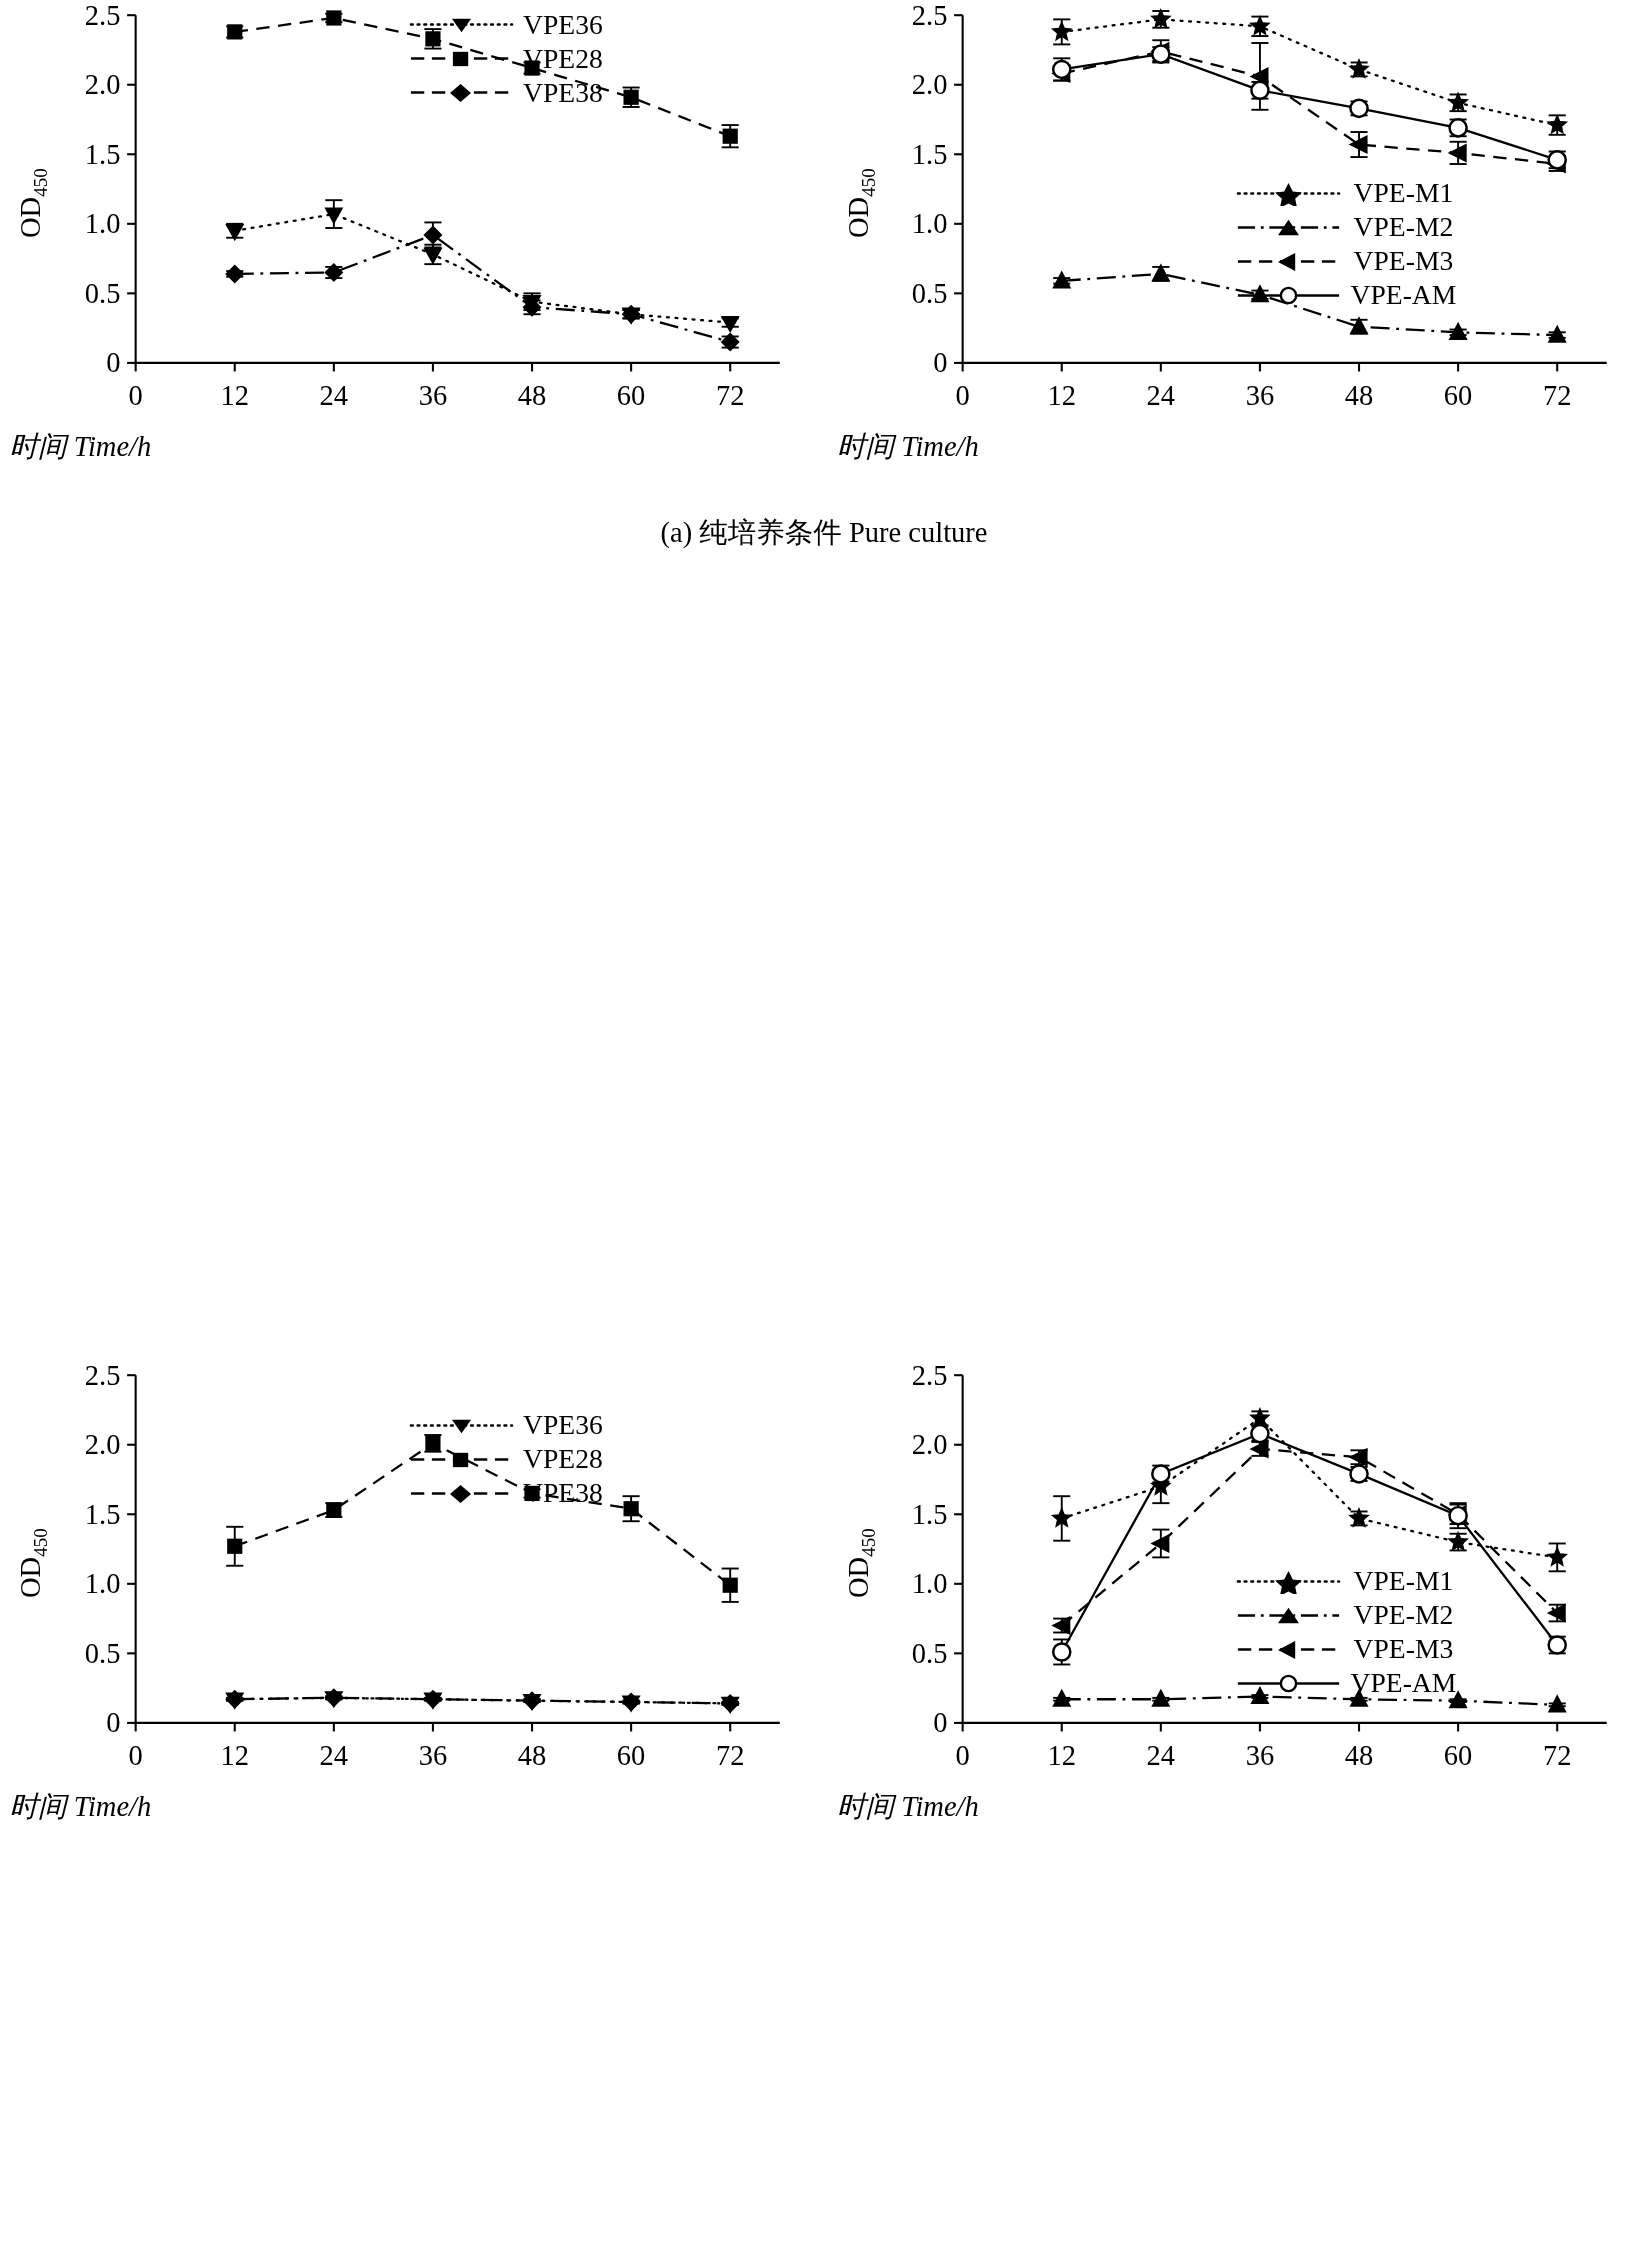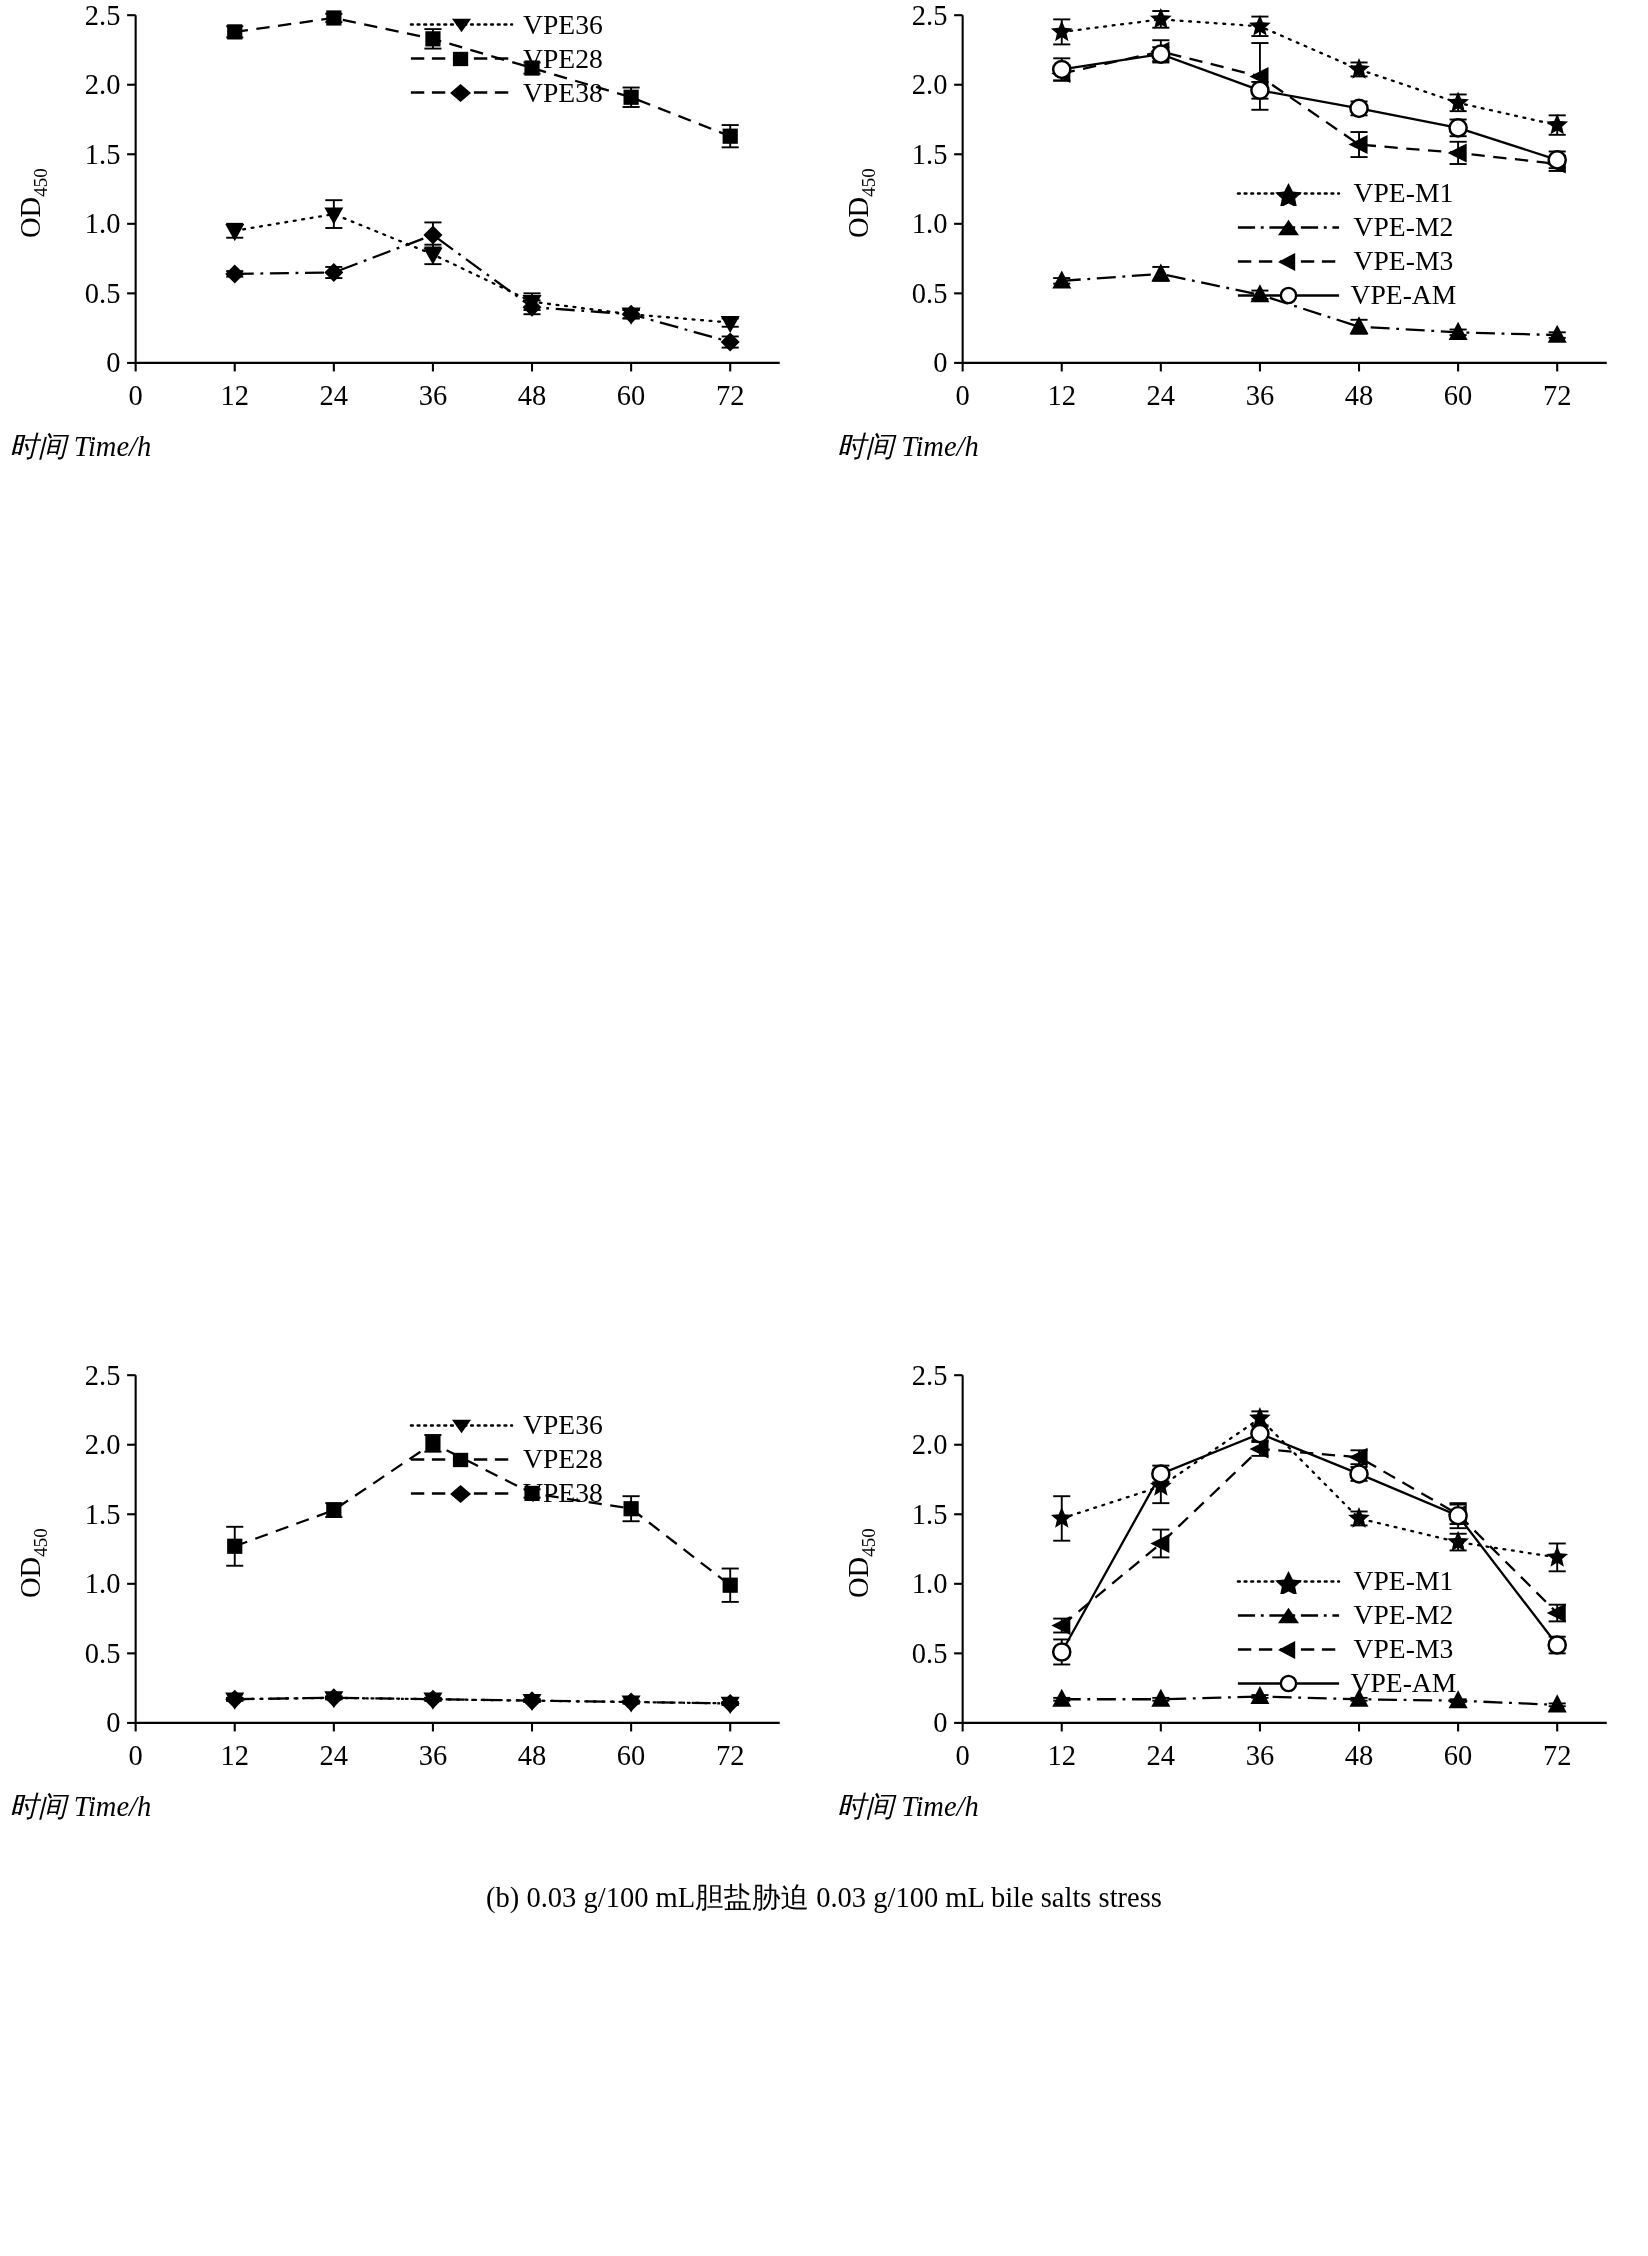--- a/index.html
+++ b/index.html
@@ -361,20 +361,21 @@
                     <circle cx="55" cy="13" r="8" fill="#fff" stroke="#000" stroke-width="2.5"></circle>
                   </svg>
                 </td>
                 <td class="lab">VPE-AM</td>
               </tr>
         </tbody>
           </table>
       </div>
     </div>
 
+    <div class="caption" style="top:514px;">(a) 纯培养条件 Pure culture</div>
   </div>
 
   <div class="row" style="top:0;">
     <div class="panel left" style="top:675px;">
       <div class="ylab">
         <span>OD</span><sub>450</sub>
       </div>
       <div class="plotbox" style="left:38px;top:0;">
         <svg id="svg-b-left" width="751" height="418" viewBox="0 0 790 440">
             <line x1="92" y1="382" x2="770" y2="382" stroke="#000" stroke-width="2.2"></line>
@@ -706,21 +707,20 @@
                     <circle cx="55" cy="13" r="8" fill="#fff" stroke="#000" stroke-width="2.5"></circle>
                   </svg>
                 </td>
                 <td class="lab">VPE-AM</td>
               </tr>
         </tbody>
           </table>
       </div>
     </div>
 
-    <div class="caption" style="top:1194px;">(b) 0.03 g/100 mL胆盐胁迫 0.03 g/100 mL bile salts stress</div>
   </div>
 
   <div class="row" style="top:0;">
     
 
     
 
     
   </div>
 

